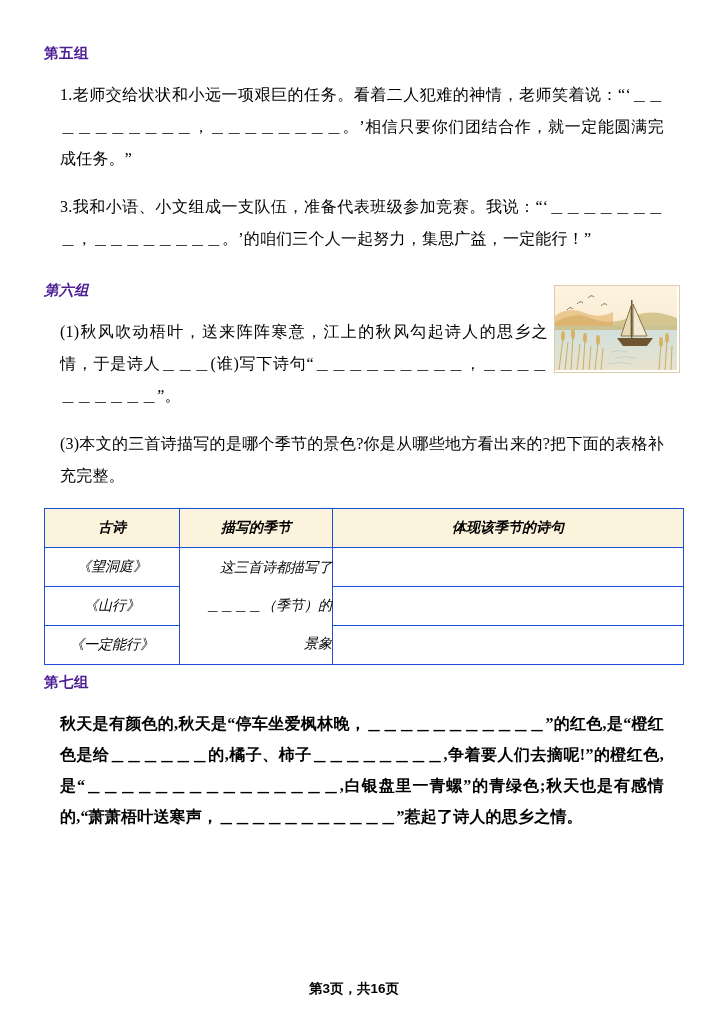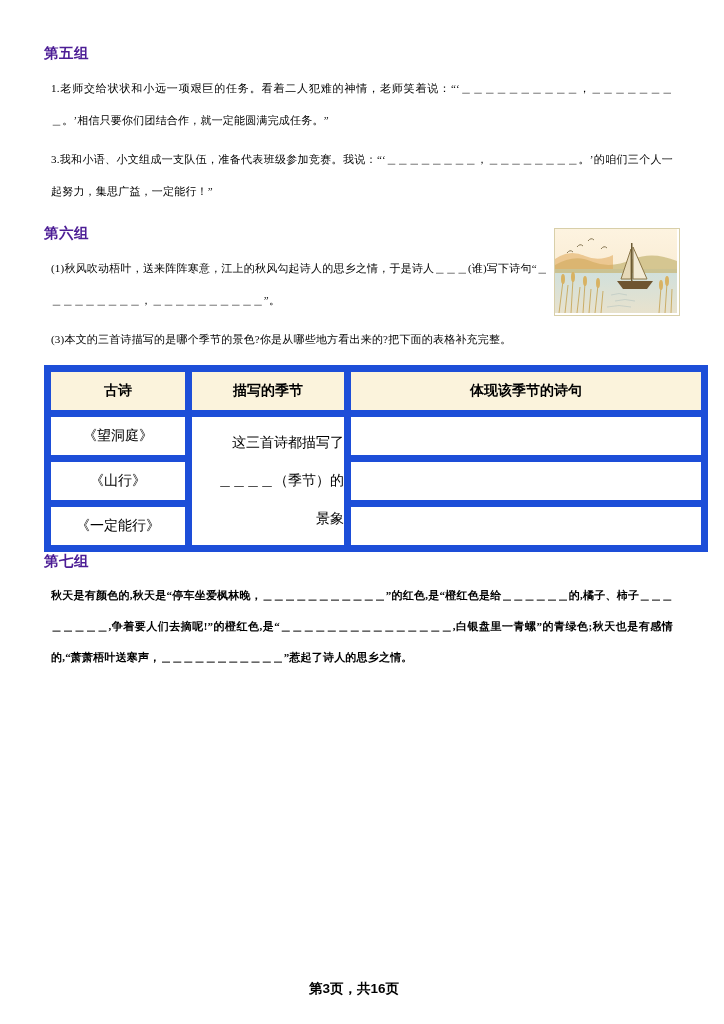--- a/index.html
+++ b/index.html
@@ -23,27 +23,27 @@
     padding: 44px 44px 0 44px;
   }
   .group-head {
     color: #4c1d95;
     font-weight: bold;
     font-size: 14.5px;
     margin: 0 0 9px 0;
     letter-spacing: 0.5px;
   }
   .group-head.g5 { margin-top: 0; }
-  .group-head.g6 { margin-top: 17px; }
-  .group-head.g7 { margin-top: 0; }
+  .group-head.g6 { margin-top: 26px; font-style: italic; }
+  .group-head.g7 { margin-top: 8px; }
 
   .para {
-    font-size: 11px;
+    font-size: 16px;
     line-height: 32px;
-    margin: 7px;
+    margin: 16px;
     text-align: justify;
     letter-spacing: 0.2px;
   }
   .para + .para { margin-top: 0px; }
 
   
   .sec6 { position: relative; }
   .illus {
     position: absolute;
     right: 0px;
@@ -62,25 +62,26 @@
   }
 
   
   table.qtable {
     border-collapse: collapse;
     width: 636px;
     margin-top: 10px;
     table-layout: fixed;
   }
   table.qtable th, table.qtable td {
-    border: 7px solid #1d4ed8;
+    border: 1px solid #1d4ed8;
     font-size: 14px;
     text-align: center;
     vertical-align: middle;
     padding: 0;
+    font-style: italic;
   }
   table.qtable th {
     background: #fbf3dc;
     height: 38px;
     font-weight: bold;
   }
   table.qtable td {
     height: 38px;
   }
   .col1 { width: 134px; }

